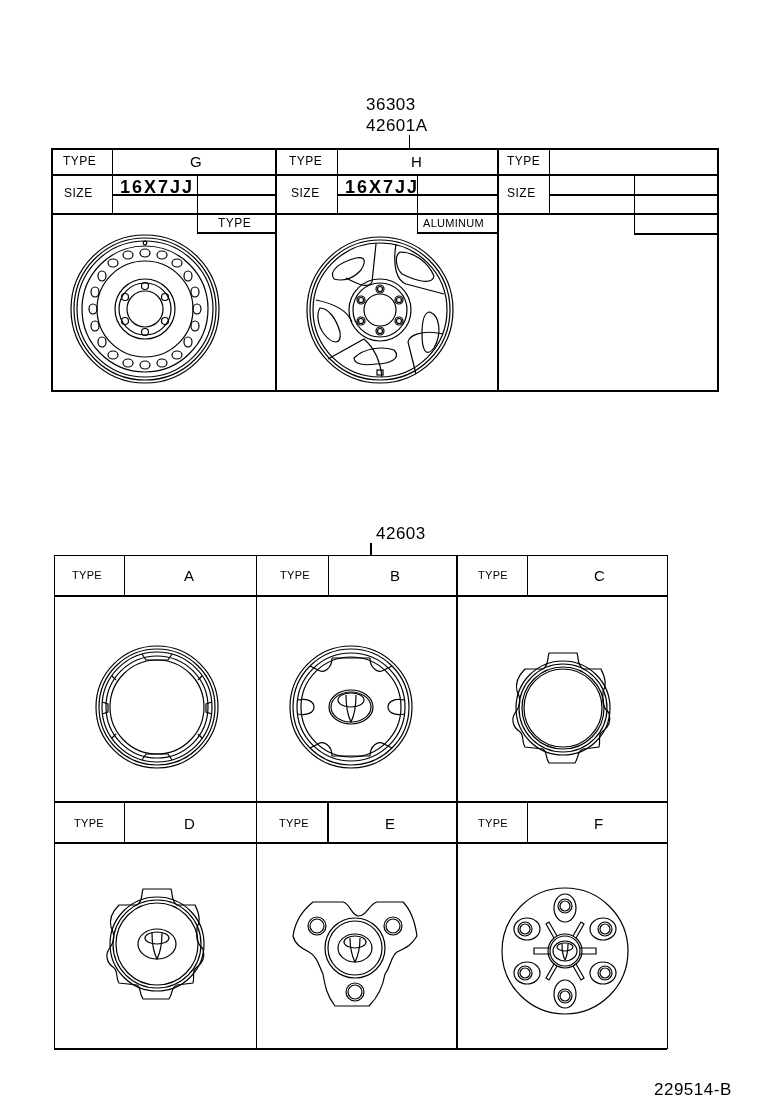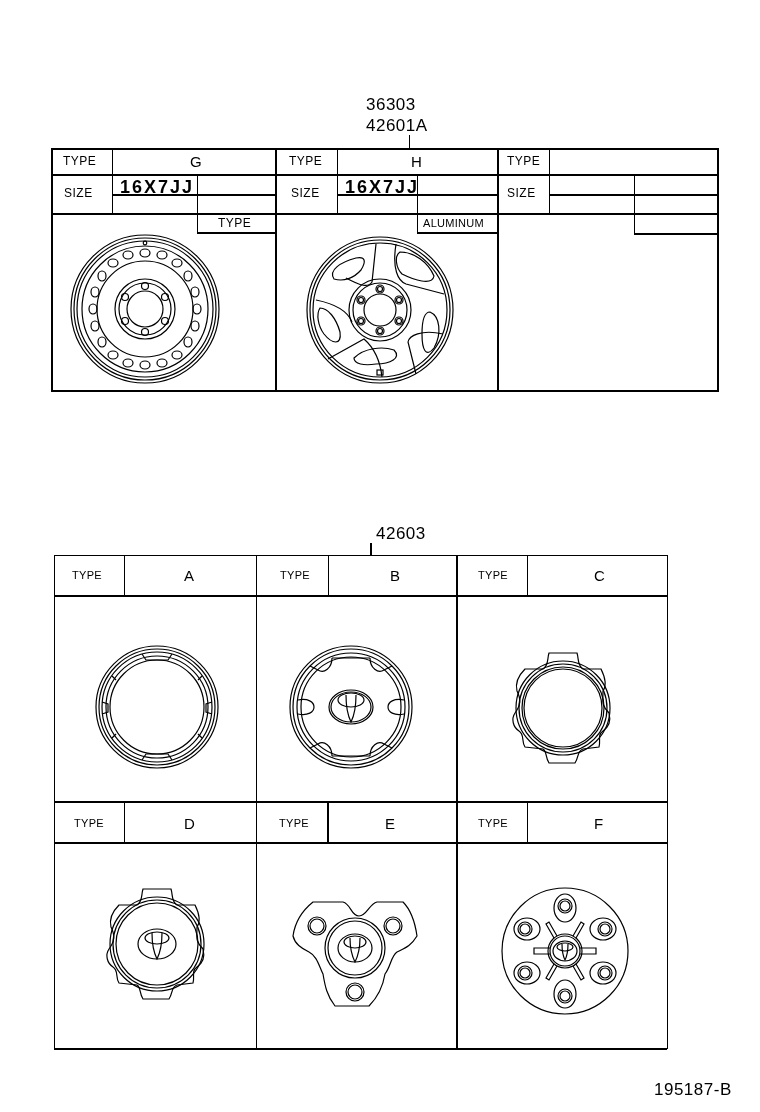--- a/index.html
+++ b/index.html
@@ -295,13 +295,13 @@
       <path d="M76 78 L 84 92 L 81 94 L 73 80"></path>
       <circle cx="65" cy="65" r="17"></circle>
       <circle cx="65" cy="65" r="15"></circle>
       <ellipse cx="65" cy="65" rx="12" ry="10"></ellipse>
       <ellipse cx="65" cy="61" rx="8" ry="4"></ellipse>
       <path d="M62 58 C 62 64, 63 70, 65 74 C 67 70, 68 64, 68 58"></path>
     </svg>
   </div>
 </div>
 
-<span class="txt ref" style="left:654px; top:1081px;">195187-B</span>
+<span class="txt ref" style="left:654px; top:1081px;">229514-B</span>
 
 </body></html>

